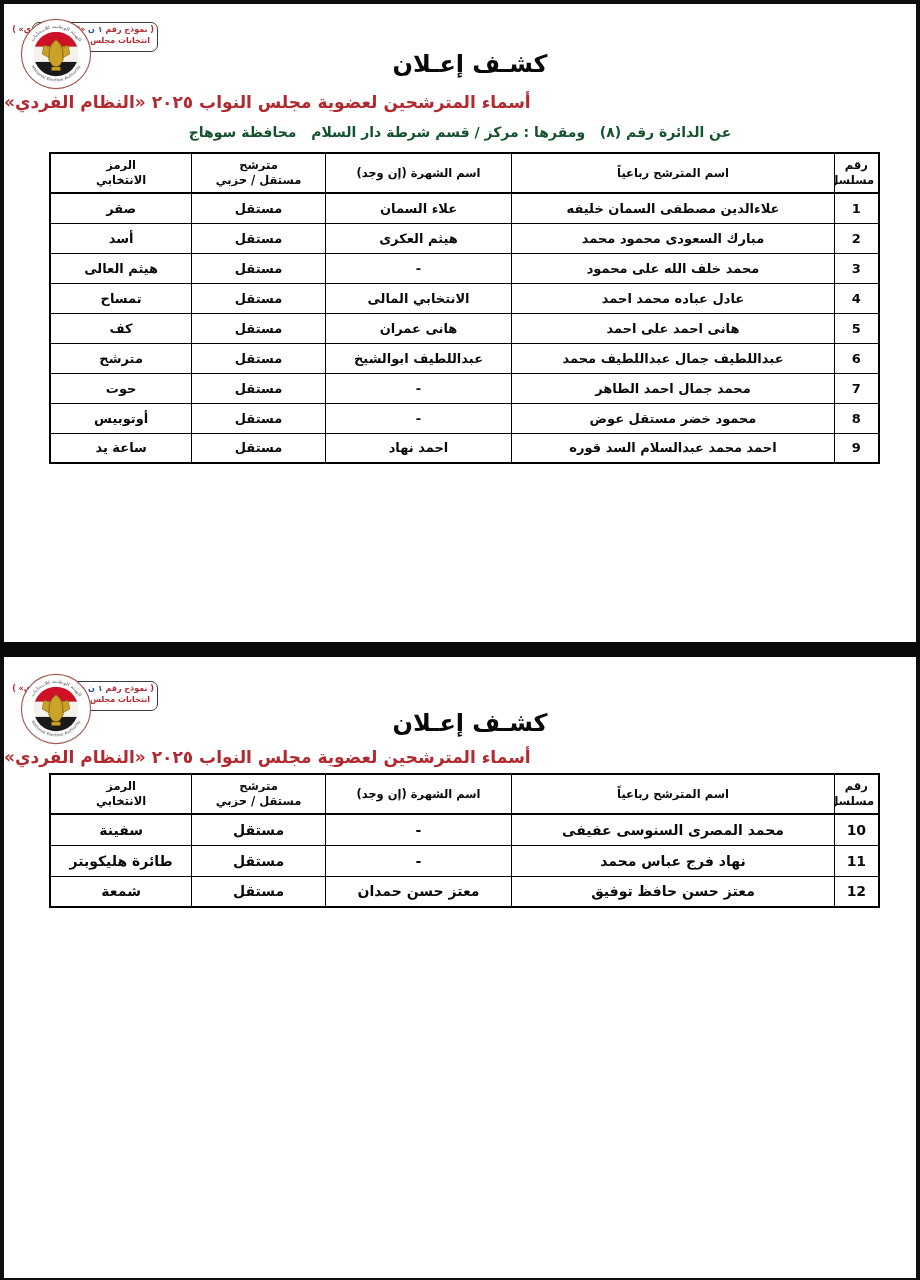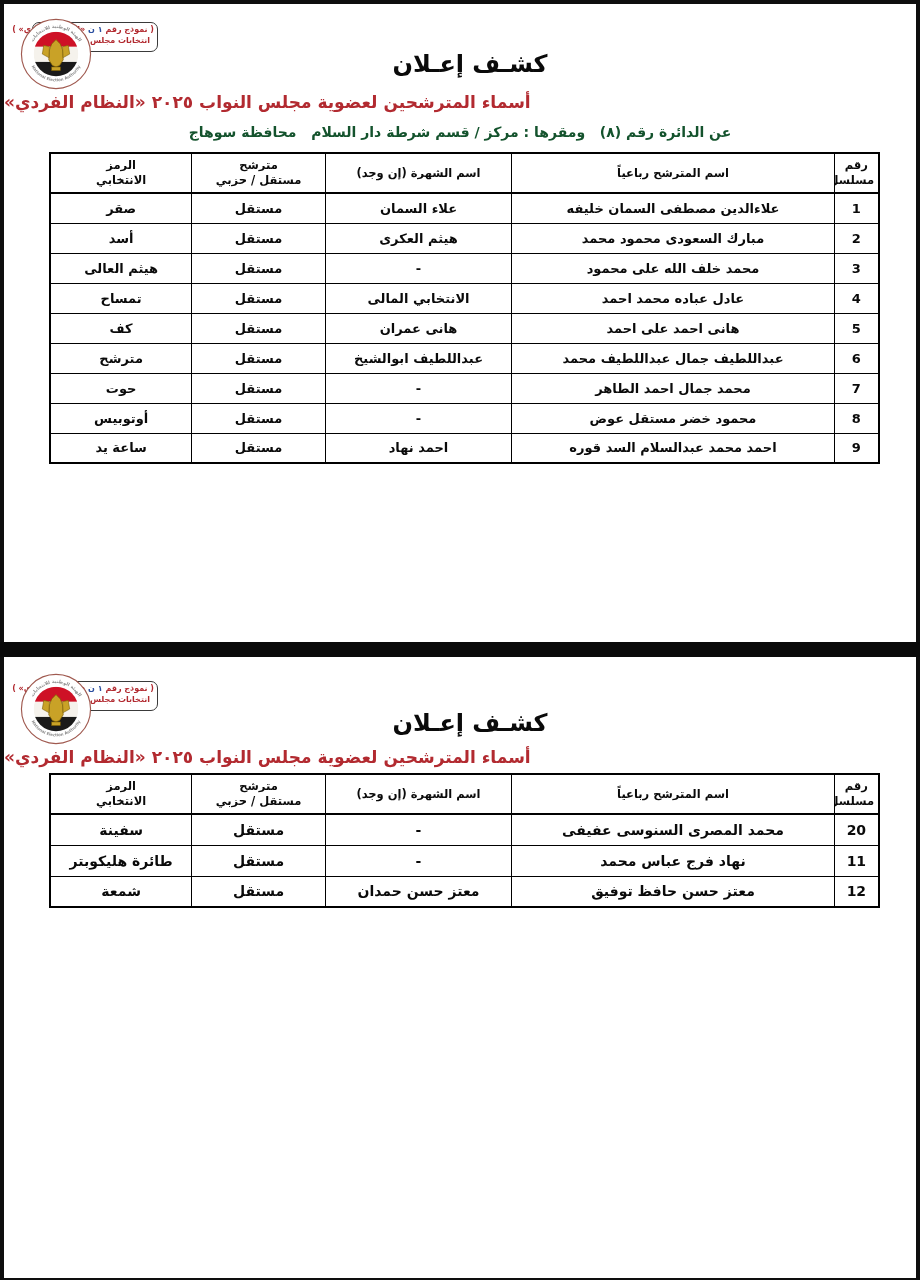--- a/index.html
+++ b/index.html
@@ -277,21 +277,21 @@
                 <div>مستقل / حزبي</div>
               </th>
             <th>
                 <div>الرمز</div>
                 <div>الانتخابي</div>
               </th>
           </tr>
         </thead>
         <tbody>
           <tr>
-            <td>20</td>
+            <td>10</td>
             <td>محمد المصرى السنوسى عفيفى</td>
             <td>-</td>
             <td>مستقل</td>
             <td>سفينة</td>
           </tr>
           <tr>
             <td>11</td>
             <td>نهاد فرج عباس محمد</td>
             <td>-</td>
             <td>مستقل</td>

